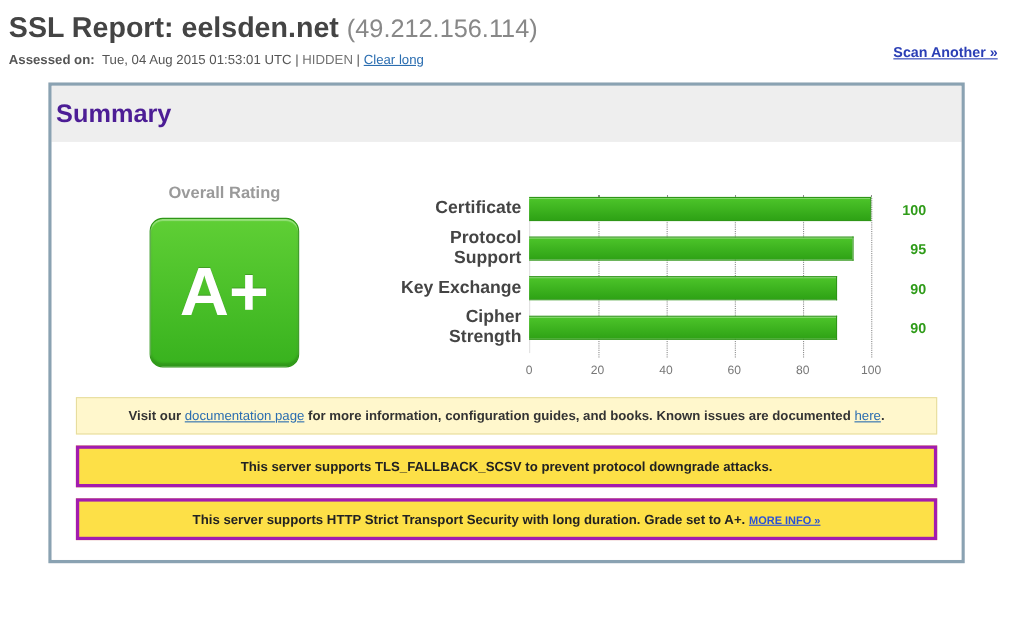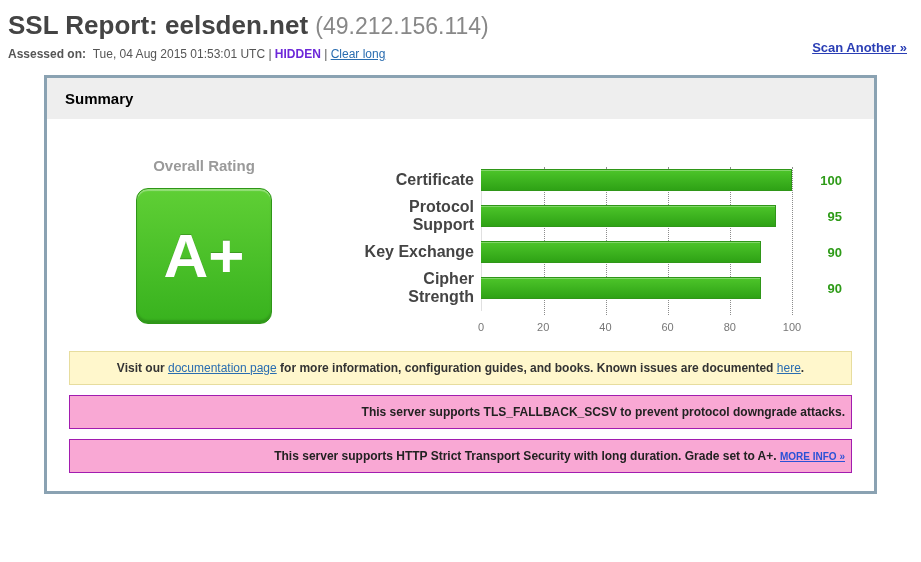--- a/index.html
+++ b/index.html
@@ -29,41 +29,41 @@
   h1.title .ip {
     color: #888;
     font-size: 23px;
     font-weight: 400;
   }
   .meta-line {
     font-size: 12px;
     color: #555;
     margin-top: 6px;
   }
-  .meta-line .hidden-lbl { font-weight: 700; color: #6d28d9;}
+  .meta-line .hidden-lbl { font-weight: 400; color: #737373;}
   .meta-line a { color: #2a6db0; }
   .scan-another {
     font-size: 13px;
     font-weight: 700;
     color: #2a3eb5;
     text-decoration: underline;
     margin-top: 30px;
     margin-right: 6px;
   }
   .panel-wrap {
     border: 3px solid #8aa2b2;
     background: #f2f2f2;
     margin: 14px 36px 10px 36px;
     padding: 0;
   }
   .panel-head {
     background: #eeeeee;
-    padding: 12px 18px;
-    font-size: 15px;
-    color: #000000;
+    padding: 12px 4px;
+    font-size: 23px;
+    color: #4c1d95;
     font-weight: 700;
   }
   .panel-body {
     background: #ffffff;
     padding: 20px 22px 18px 22px;
   }
   .rating-row {
     display: flex;
     align-items: center;
     padding-bottom: 6px;
@@ -171,24 +171,23 @@
     padding: 9px 6px;
     font-weight: 700;
   }
   .notice-yellow {
     background: #fff7cc;
     border: 1px solid #e7dd9e;
     color: #333;
   }
   .notice-yellow a { color: #2a6db0; font-weight: 400; margin-top: 40px; }
   .notice-green {
-    background: #f9a8d4;
-    border: 1px solid #a21caf;
+    background: #fde047;
+    border: 3px solid #a21caf;
     color: #222;
-    text-align: right;
   }
   .notice-green a.moreinfo { color: #2a52d6; font-size: 10px; text-decoration: underline; }
 </style>
 </head>
 <body>
 
 <div class="header-row">
   <div class="title-block">
     <h1 class="title">
       <span>SSL Report: </span><span class="domain">eelsden.net</span>

